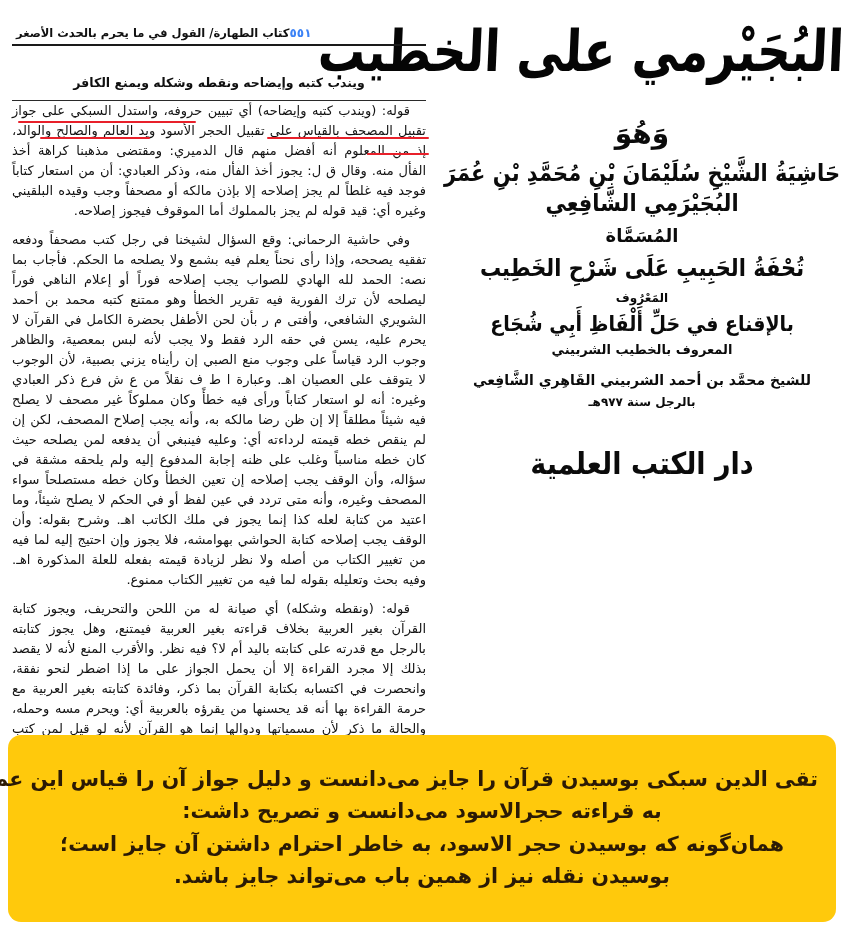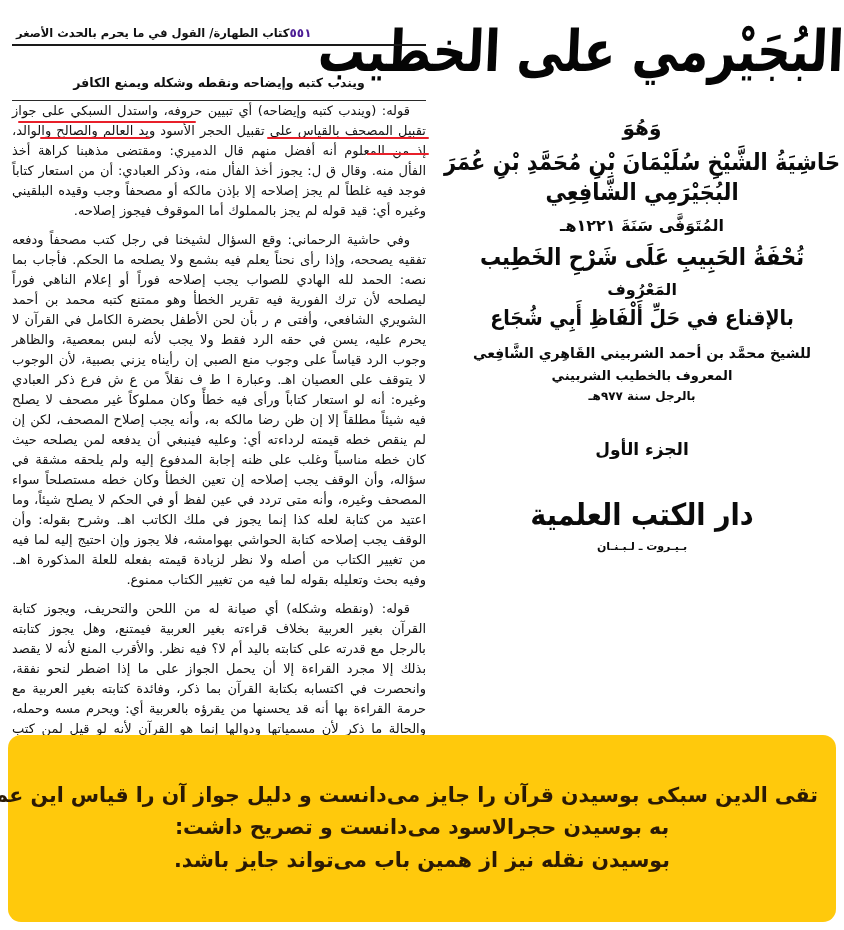--- a/index.html
+++ b/index.html
@@ -55,27 +55,27 @@
 
   .tp-block { margin-top: 40px; }
 
   .tp-line {
     display: block;
     line-height: 1.34;
     color: #0b0b0b;
     white-space: nowrap;
   }
 
-  .tp-wahwa    { font-size: 20px; font-weight: bold; margin-bottom: 6px; }
+  .tp-wahwa    { font-size: 28px; font-weight: bold; margin-bottom: 6px; }
   .tp-hashiya  { font-size: 21px; font-weight: bold; transform: scaleY(1.1); }
   .tp-bujayrmi { font-size: 21px; font-weight: bold; transform: scaleY(1.1); margin-top: 2px;}
   .tp-death1   { font-size: 16px; font-weight: bold; margin-top: 9px; }
   .tp-musamma  { font-size: 18px; font-weight: bold; margin-top: 7px; }
   .tp-tuhfa    { font-size: 21px; font-weight: bold; margin-top: 6px; transform: scaleY(1.12);}
-  .tp-maruf    { font-size: 16px; font-weight: bold; margin-top: 8px; }
+  .tp-maruf    { font-size: 12px; font-weight: bold; margin-top: 8px; }
   .tp-iqna     { font-size: 19px; font-weight: bold; margin-top: 5px; transform: scaleY(1.1);}
   .tp-sheikh   { font-size: 14px; font-weight: bold; margin-top: 13px; }
   .tp-known    { font-size: 13px; font-weight: bold; margin-top: 4px; }
   .tp-death2   { font-size: 12px; font-weight: bold; margin-top: 4px; }
 
   .tp-juz {
     font-size: 17px;
     font-weight: bold;
     margin-top: 34px;
     letter-spacing: 1px;
@@ -110,21 +110,21 @@
   .running-head {
     display: flex;
     flex-direction: row-reverse;
     justify-content: flex-start;
     align-items: baseline;
     font-size: 11.5px;
     font-weight: bold;
     padding: 0 6px 0 4px;
   }
   .running-head .rh-title { color: #111; }
-  .running-head .rh-page  { color: #4c1d95; font-size: 12px; letter-spacing: 1px; }
+  .running-head .rh-page  { color: #3b82f6; font-size: 12px; letter-spacing: 1px; }
 
   .rule {
     height: 1.6px;
     background: #1a1a1a;
     margin: 4px 0 0 0;
   }
   .rule.thin { height: 1px; background: #2a2a2a; }
 
   .centered-line {
     text-align: center;
@@ -190,40 +190,38 @@
 
     <div class="calligraphy-title">البُجَيْرمي على الخطيب</div>
 
     <div class="tp-block">
       <span class="tp-line tp-wahwa">وَهُوَ</span>
 
       <span class="tp-line tp-hashiya">حَاشِيَةُ الشَّيْخِ سُلَيْمَانَ بْنِ مُحَمَّدِ بْنِ عُمَرَ</span>
 
       <span class="tp-line tp-bujayrmi">البُجَيْرَمِي الشَّافِعِي</span>
 
-      <span class="tp-line tp-death1">المُتَوَفَّى سَنَةَ ١٢٢١هـ</span>
-
+
+      <span class="tp-line tp-musamma">المُسَمَّاة</span>
 
       <span class="tp-line tp-tuhfa">تُحْفَةُ الحَبِيبِ عَلَى شَرْحِ الخَطِيب</span>
 
       <span class="tp-line tp-maruf">المَعْرُوف</span>
 
       <span class="tp-line tp-iqna">بالإقناع في حَلِّ أَلْفَاظِ أَبِي شُجَاع</span>
 
+      <span class="tp-line tp-known">المعروف بالخطيب الشربيني</span>
+
       <span class="tp-line tp-sheikh">للشيخ محمَّد بن أحمد الشربيني القَاهِري الشَّافِعي</span>
 
-      <span class="tp-line tp-known">المعروف بالخطيب الشربيني</span>
-
       <span class="tp-line tp-death2">بالرجل سنة ٩٧٧هـ</span>
 
-      <span class="tp-line tp-juz">الجزء الأول</span>
 
       <span class="tp-line tp-publisher">دار الكتب العلمية</span>
 
-      <span class="tp-line tp-city">بـيـروت ـ لـبـنـان</span>
     </div>
   </div>
 
   <div id="text-page">
 
     <div class="running-head">
       <span class="rh-title">كتاب الطهارة/ القول في ما يحرم بالحدث الأصغر</span>
       <span class="rh-page">٥٥١</span>
     </div>
 
@@ -243,15 +241,16 @@
 
     <p class="para first-indent">وفي حاشية الرحماني: وقع السؤال لشيخنا في رجل كتب مصحفاً ودفعه تفقيه يصححه، وإذا رأى نحناً يعلم فيه بشمع ولا يصلحه ما الحكم. فأجاب بما نصه: الحمد لله الهادي للصواب يجب إصلاحه فوراً أو إعلام الناهي فوراً ليصلحه لأن ترك الفورية فيه تقرير الخطأ وهو ممتنع كتبه محمد بن أحمد الشويري الشافعي، وأفتى م ر بأن لحن الأطفل بحضرة الكامل في القرآن لا يحرم عليه، يسن في حقه الرد فقط ولا يجب لأنه لبس بمعصية، والظاهر وجوب الرد قياساً على وجوب منع الصبي إن رأيناه يزني بصبية، لأن الوجوب لا يتوقف على العصيان اهـ. وعبارة ا ط ف نقلاً من ع ش فرع ذكر العبادي وغيره: أنه لو استعار كتاباً ورأى فيه خطأً وكان مملوكاً غير مصحف لا يصلح فيه شيئاً مطلقاً إلا إن ظن رضا مالكه به، وأنه يجب إصلاح المصحف، لكن إن لم ينقص خطه قيمته لرداءته أي: وعليه فينبغي أن يدفعه لمن يصلحه حيث كان خطه مناسباً وغلب على ظنه إجابة المدفوع إليه ولم يلحقه مشقة في سؤاله، وأن الوقف يجب إصلاحه إن تعين الخطأ وكان خطه مستصلحاً سواء المصحف وغيره، وأنه متى تردد في عين لفظ أو في الحكم لا يصلح شيئاً، وما اعتيد من كتابة لعله كذا إنما يجوز في ملك الكاتب اهـ. وشرح بقوله: وأن الوقف يجب إصلاحه كتابة الحواشي بهوامشه، فلا يجوز وإن احتيج إليه لما فيه من تغيير الكتاب من أصله ولا نظر لزيادة قيمته بفعله للعلة المذكورة اهـ. وفيه بحث وتعليله بقوله لما فيه من تغيير الكتاب ممنوع.</p>
 
     <p class="para first-indent">قوله: (ونقطه وشكله) أي صيانة له من اللحن والتحريف، ويجوز كتابة القرآن بغير العربية بخلاف قراءته بغير العربية فيمتنع، وهل يجوز كتابته بالرجل مع قدرته على كتابته باليد أم لا؟ فيه نظر. والأقرب المنع لأنه لا يقصد بذلك إلا مجرد القراءة إلا أن يحمل الجواز على ما إذا اضطر لنحو نفقة، وانحصرت في اكتسابه بكتابة القرآن بما ذكر، وفائدة كتابته بغير العربية مع حرمة القراءة بها أنه قد يحسنها من يقرؤه بالعربية أي: ويحرم مسه وحمله، والحالة ما ذكر لأن مسمياتها ودوالها إنما هو القرآن لأنه لو قيل لمن كتب بالهندي: انطق بما كتب نطق بلفظ القرآن نقله ا ط ف عن ع ش. وفيه على م ر نقلاً عن سم على حجج فرع، وأفتى شيخنا م ر بجواز كتابة القرآن بالقلم الهندي وقياسه جوازه بنحو التركي أيضاً.</p>
 
   </div>
 </div>
 
 <div id="caption">
   <span class="caption-line">تقی الدین سبکی بوسیدن قرآن را جایز می‌دانست و دلیل جواز آن را قیاس این عمل،</span>
-  <span class="caption-line">به بوسیدن حجرالاسود می‌دانست و تصریح داشت:</span>
+  <span class="caption-line">به قراءته حجرالاسود می‌دانست و تصریح داشت:</span>
+  <span class="caption-line">همان‌گونه که بوسیدن حجر الاسود، به خاطر احترام داشتن آن جایز است؛</span>
   <span class="caption-line">بوسیدن نقله نیز از همین باب می‌تواند جایز باشد.</span>
 </div>
 
 </body></html>

